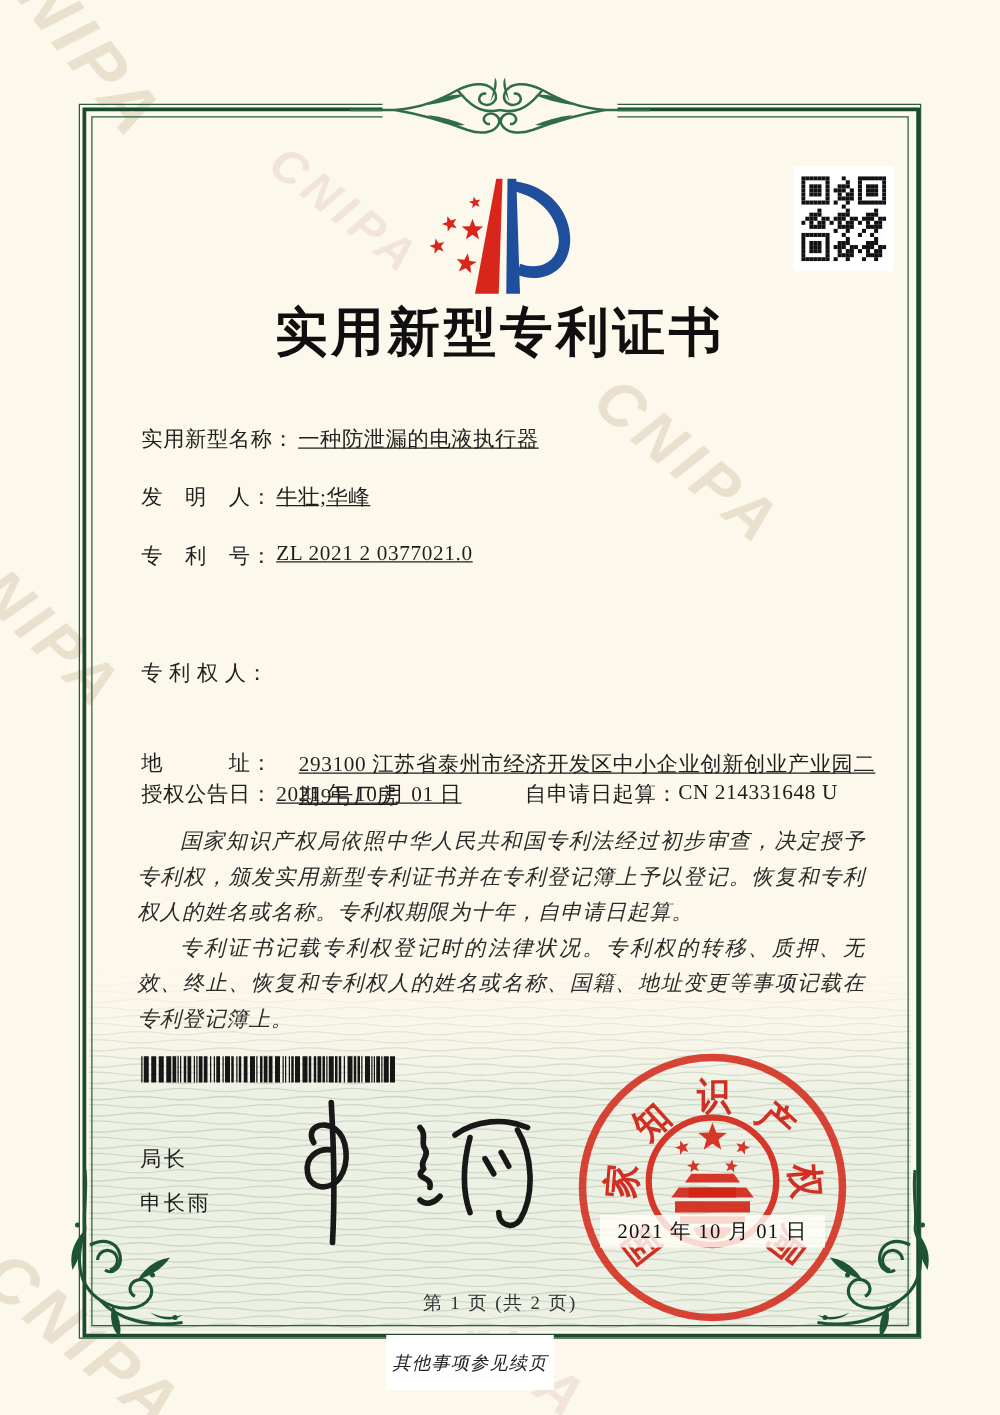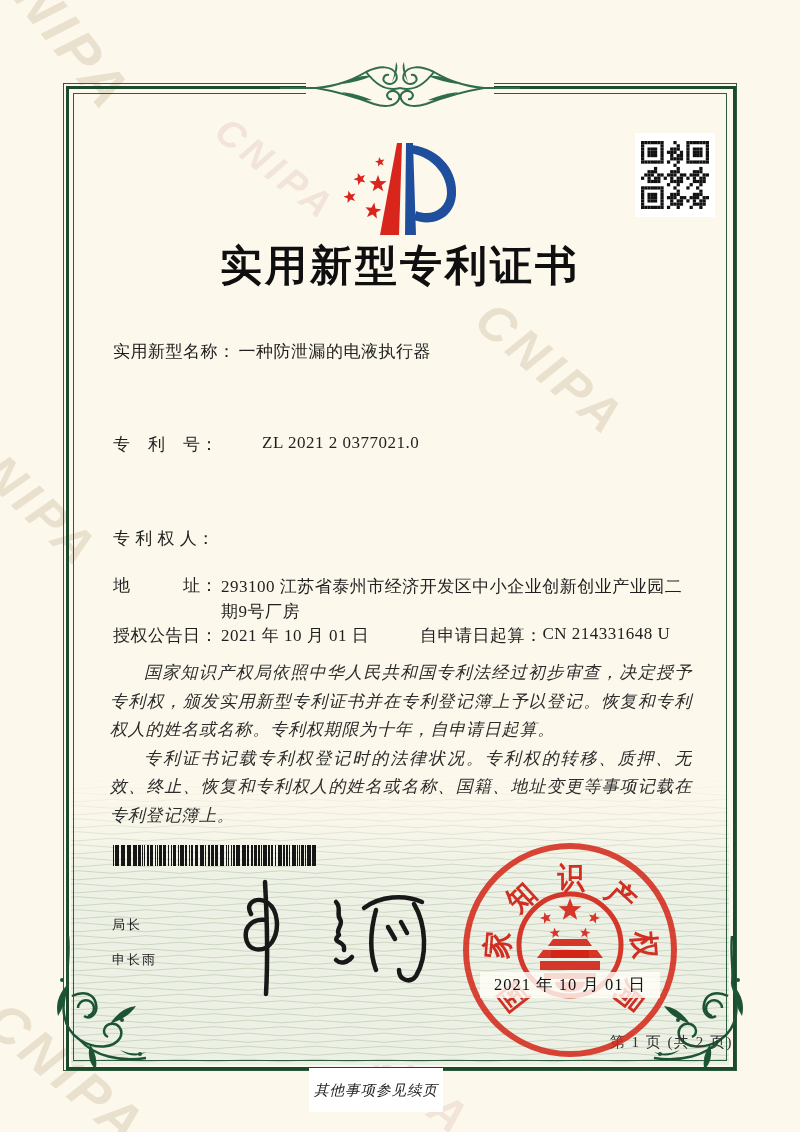--- a/index.html
+++ b/index.html
@@ -34,50 +34,50 @@
 
   #certno{left:104px;top:139px;font-size:17px;letter-spacing:3px;color:#1d1d1d;z-index:4;}
   #logo{left:342px;top:141px;z-index:4;}
   #qrbox{left:635px;top:133px;width:80px;height:84px;background:#fff;z-index:4;}
   #qr{position:absolute;left:6px;top:8px;}
   #title{left:67px;top:238px;width:666px;text-align:center;font-size:42px;font-weight:700;
          letter-spacing:3px;color:#0f0f0f;z-index:4;}
 
   .row{position:absolute;left:113px;display:flex;font-size:17px;letter-spacing:.5px;z-index:4;color:#1f1f1f;}
   .row .lbl{white-space:pre;flex:none;}
-  .row .val{margin-left:3px;}
-  #r1{top:340px;} #r2{top:386px;} #r3{top:433px;gap:41px;} #r4{top:480px;}
-  #r5{top:527px;} #r6{top:574px;} #r7{top:624px;}
+  .row .val{margin-left:3px;text-decoration:underline;}
+  #r1{top:340px;} #r2{top:386px;} #r3{top:433px;} #r4{top:480px;}
+  #r5{top:527px;} #r6{top:599px;gap:18px;} #r7{top:624px;}
   #r6 .val{width:470px;line-height:25px;}
   #grant{left:420px;top:624px;font-size:17px;letter-spacing:.5px;z-index:4;display:flex;}
 
   #paras{left:110px;top:659px;width:582px;z-index:4;}
   #paras p{margin:0;font-size:17px;line-height:28.6px;text-indent:2em;letter-spacing:.8px;
            text-align:justify;color:#2b2b2b;font-style:italic;}
 
   #barcode{left:113px;top:845px;width:208px;height:21px;z-index:4;display:flex;align-items:stretch;}
   #barcode i{display:block;background:#161616;}
   #barcode b{display:block;}
 
   .director{position:absolute;left:112px;font-family:"Liberation Sans","DejaVu Sans",sans-serif;
-            font-size:13px;letter-spacing:2px;color:#1c1c1c;z-index:4;}
+            font-size:17px;letter-spacing:2px;color:#1c1c1c;z-index:4;}
   #dirTitle{top:916px;} #dirName{top:951px;}
   #signature{left:218px;top:872px;z-index:4;}
   #signature path{fill:none;stroke:#181818;stroke-width:4.5;stroke-linecap:round;stroke-linejoin:round;}
 
   
   #seal{left:463px;top:843px;width:214px;height:214px;z-index:5;}
   #sealRing{position:absolute;inset:0;border:6px solid rgba(210,36,22,.85);border-radius:50%;}
   .sealChar{position:absolute;left:94px;top:94px;width:28px;height:28px;text-align:center;
             font-size:27px;font-weight:700;color:rgba(206,30,18,.92);transform-origin:14px 14px;}
   #emblem{position:absolute;left:52px;top:45px;color:rgba(209,35,22,.9);}
   #sealDate{position:absolute;left:17px;top:129px;width:180px;text-align:center;font-size:16.5px;
             letter-spacing:1px;color:#101010;background:rgba(255,253,246,.82);padding:2px 0;}
 
-  #pageinfo{left:67px;top:1033px;width:666px;text-align:right;font-size:15px;letter-spacing:1.5px;
+  #pageinfo{left:67px;top:1033px;width:666px;text-align:center;font-size:15px;letter-spacing:1.5px;
             color:#333;z-index:4;}
   #contbox{left:309px;top:1068px;width:134px;height:44px;background:#fff;z-index:4;
            display:flex;align-items:center;justify-content:center;}
   #contbox span{font-size:14.5px;letter-spacing:1px;color:#222;font-style:italic;}
 
   .orn{position:absolute;z-index:3;pointer-events:none;}
   #ornTop{left:280px;top:62px;}
   #ornBL{left:50px;top:936px;}
   #ornBR{left:650px;top:936px;transform:scaleX(-1);}
 </style>
@@ -439,20 +439,24 @@
         </g>
       </svg>
   </div>
 
   <div class="abs" id="title">实用新型专利证书</div>
 
   <div class="row" id="r1">
     <span class="lbl">实用新型名称：</span>
     <span class="val">一种防泄漏的电液执行器</span>
   </div>
+  <div class="row" id="r2">
+    <span class="lbl">发　明　人：</span>
+    <span class="val">牛壮;华峰</span>
+  </div>
   <div class="row" id="r3">
     <span class="lbl">专　利　号：</span>
     <span class="val">ZL 2021 2 0377021.0</span>
   </div>
   <div class="row" id="r5">
     <span class="lbl">专 利 权 人：</span>
   </div>
   <div class="row" id="r6">
     <span class="lbl">地　　　址：</span>
     <span class="val">293100 江苏省泰州市经济开发区中小企业创新创业产业园二期9号厂房</span>

